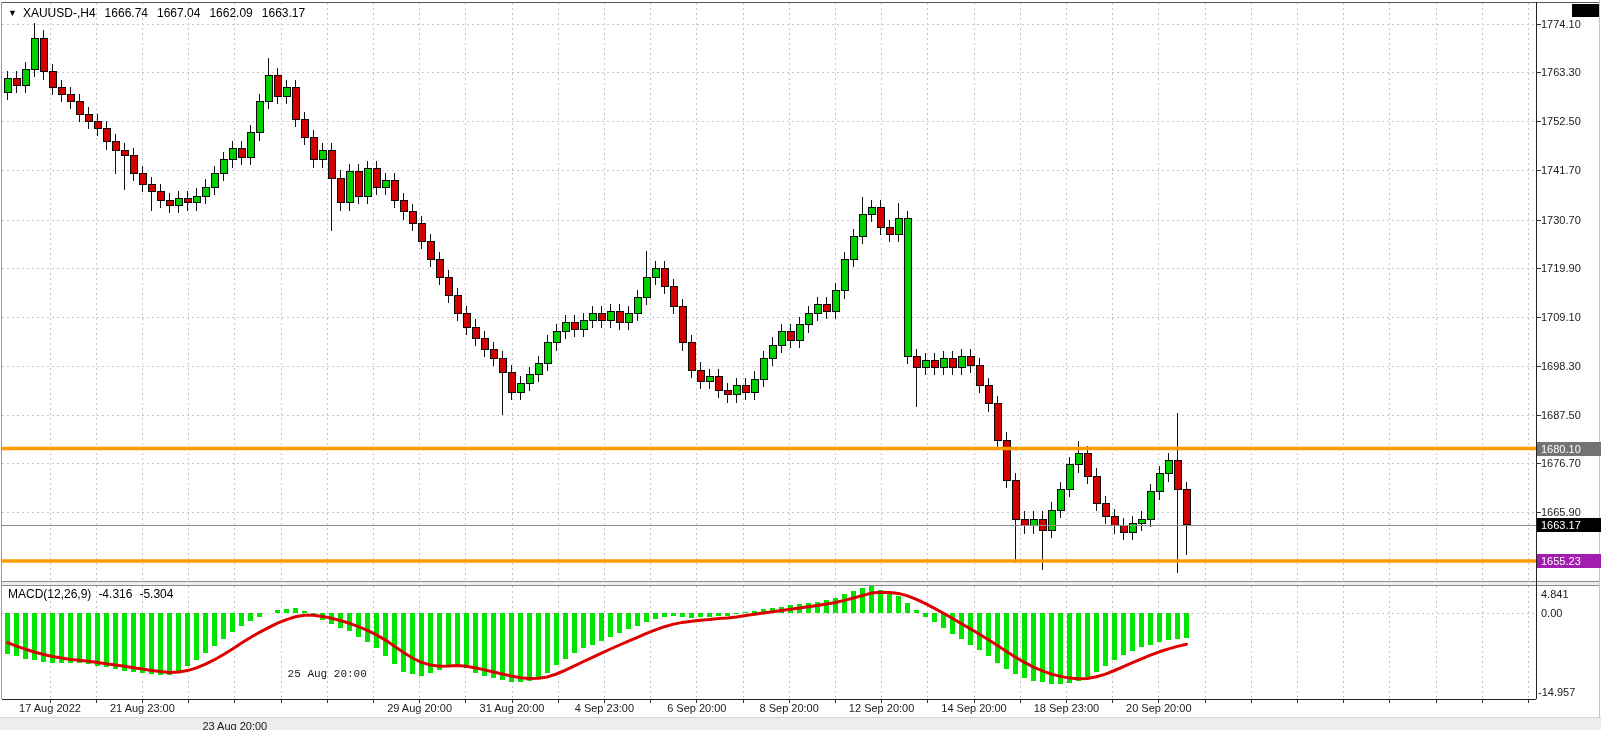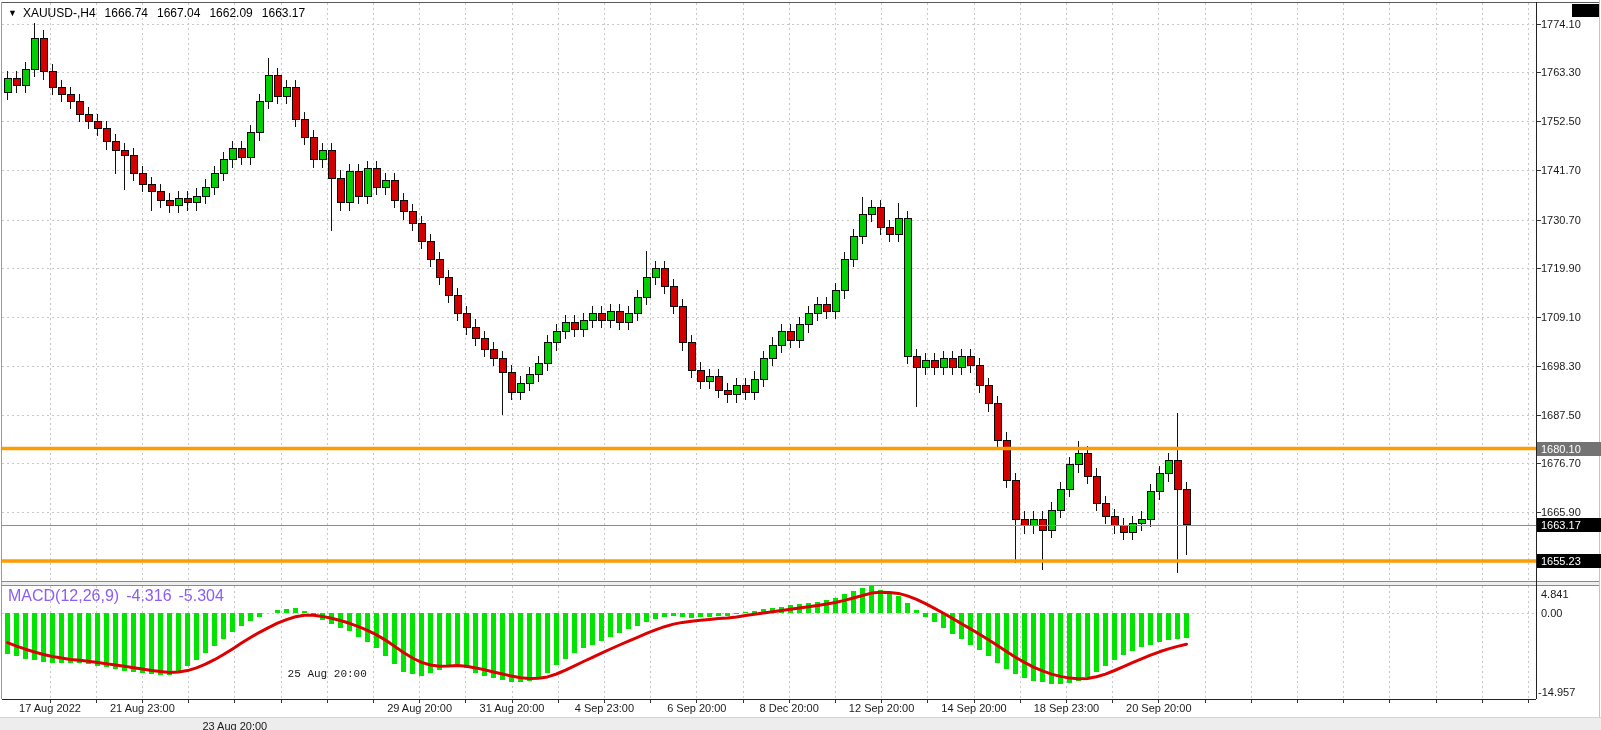--- a/index.html
+++ b/index.html
@@ -3,21 +3,21 @@
 <meta charset="utf-8">
 <style>
   html,body{margin:0;padding:0;background:#d8d8d8;}
   #stage{position:relative;width:1601px;height:730px;background:#ffffff;overflow:hidden;
          font-family:"Liberation Sans",sans-serif;}
   #chart-svg{position:absolute;left:0;top:0;}
   .lbl{position:absolute;font-size:11px;color:#1a1a1a;white-space:nowrap;line-height:13px;}
   #title-row{position:absolute;left:8px;top:6px;font-size:12px;color:#000;white-space:nowrap;}
   #title-row .tri{font-size:9px;margin-right:6px;position:relative;top:-1px;}
   #title-row span.v{margin-left:9px;}
-  #macd-row{position:absolute;left:8px;top:587px;font-size:16px;color:#8b5cf6;white-space:nowrap;}
+  #macd-row{position:absolute;left:8px;top:587px;font-size:12px;color:#000000;white-space:nowrap;}
   #macd-row span.v{margin-left:7px;}
   .badge{position:absolute;left:1537px;width:64px;height:14px;font-size:11px;line-height:14px;
          color:#fff;padding-left:4px;box-sizing:border-box;}
   .timelbl{transform:translateX(-50%);}
   #scroll-marker{position:absolute;background:#000;}
 </style>
 </head>
 <body>
 
 <div id="stage">
@@ -572,37 +572,37 @@
       <div class="lbl" style="left: 1541px; top: 163.851px;">1741.70</div>
       <div class="lbl" style="left: 1541px; top: 213.538px;">1730.70</div>
       <div class="lbl" style="left: 1541px; top: 262.321px;">1719.90</div>
       <div class="lbl" style="left: 1541px; top: 311.105px;">1709.10</div>
       <div class="lbl" style="left: 1541px; top: 359.889px;">1698.30</div>
       <div class="lbl" style="left: 1541px; top: 408.672px;">1687.50</div>
       <div class="lbl" style="left: 1541px; top: 457.456px;">1676.70</div>
       <div class="lbl" style="left: 1541px; top: 506.239px;">1665.90</div>
       <div class="badge" style="top: 441.598px; background: #737373;">1680.10</div>
       <div class="badge" style="top: 518.071px; background: rgb(0, 0, 0);">1663.17</div>
-      <div class="badge" style="top: 553.936px; background: #000000;">1655.23</div>
+      <div class="badge" style="top: 553.936px; background: #a21caf;">1655.23</div>
     </div>
   <div id="macd-axis">
       <div class="lbl" style="left: 1541px; top: 588px;">4.841</div>
       <div class="lbl" style="left: 1541px; top: 606.886px;">0.00</div>
       <div class="lbl" style="left: 1538px; top: 686px;">-14.957</div>
     </div>
   <div id="time-axis">
       <div class="lbl timelbl" style="left: 50px; top: 702px;">17 Aug 2022</div>
       <div class="lbl timelbl" style="left: 142.4px; top: 702px;">21 Aug 23:00</div>
       <div class="lbl timelbl" style="left: 234.8px; top: 720px;">23 Aug 20:00</div>
       <div class="lbl timelbl" style="left: 327.2px; top: 668px; font-family: Liberation Mono, monospace;">25 Aug 20:00</div>
       <div class="lbl timelbl" style="left: 419.6px; top: 702px;">29 Aug 20:00</div>
       <div class="lbl timelbl" style="left: 512px; top: 702px;">31 Aug 20:00</div>
       <div class="lbl timelbl" style="left: 604.4px; top: 702px;">4 Sep 23:00</div>
       <div class="lbl timelbl" style="left: 696.8px; top: 702px;">6 Sep 20:00</div>
-      <div class="lbl timelbl" style="left: 789.2px; top: 702px;">8 Dec 20:00</div>
+      <div class="lbl timelbl" style="left: 789.2px; top: 702px;">8 Sep 20:00</div>
       <div class="lbl timelbl" style="left: 881.6px; top: 702px;">12 Sep 20:00</div>
       <div class="lbl timelbl" style="left: 974px; top: 702px;">14 Sep 20:00</div>
       <div class="lbl timelbl" style="left: 1066.4px; top: 702px;">18 Sep 23:00</div>
       <div class="lbl timelbl" style="left: 1158.8px; top: 702px;">20 Sep 20:00</div>
     </div>
 
   <div id="scroll-marker" style="left:1572px;top:4px;width:27px;height:13px;"></div>
 </div>
 
 </body></html>

